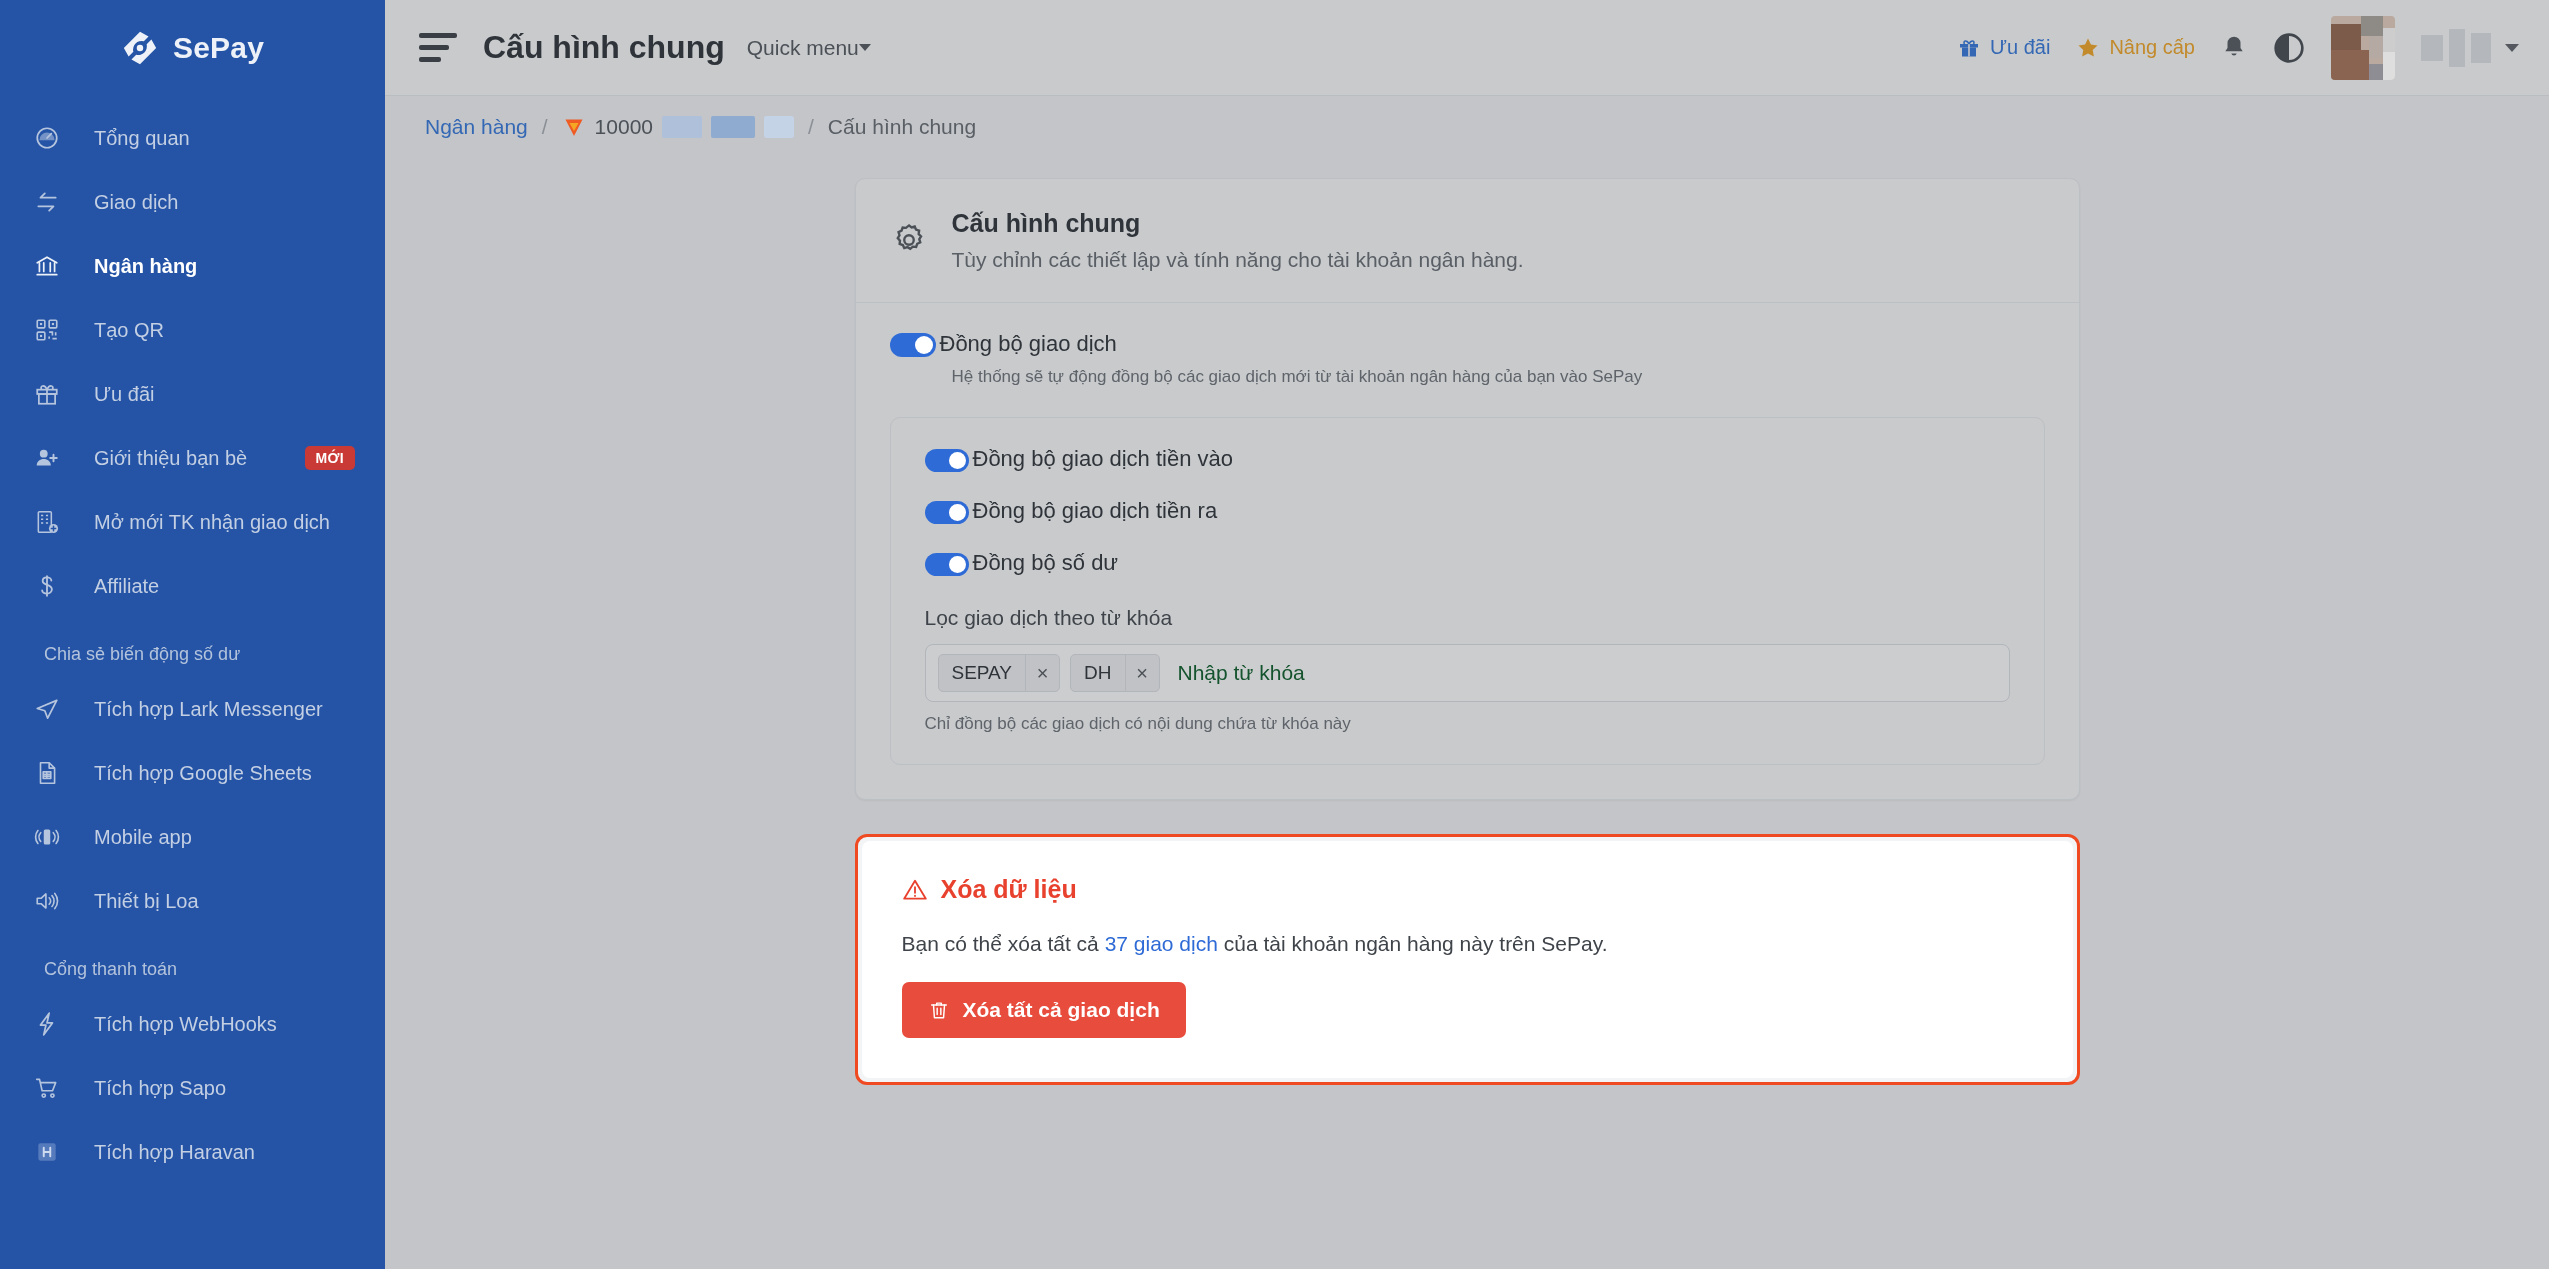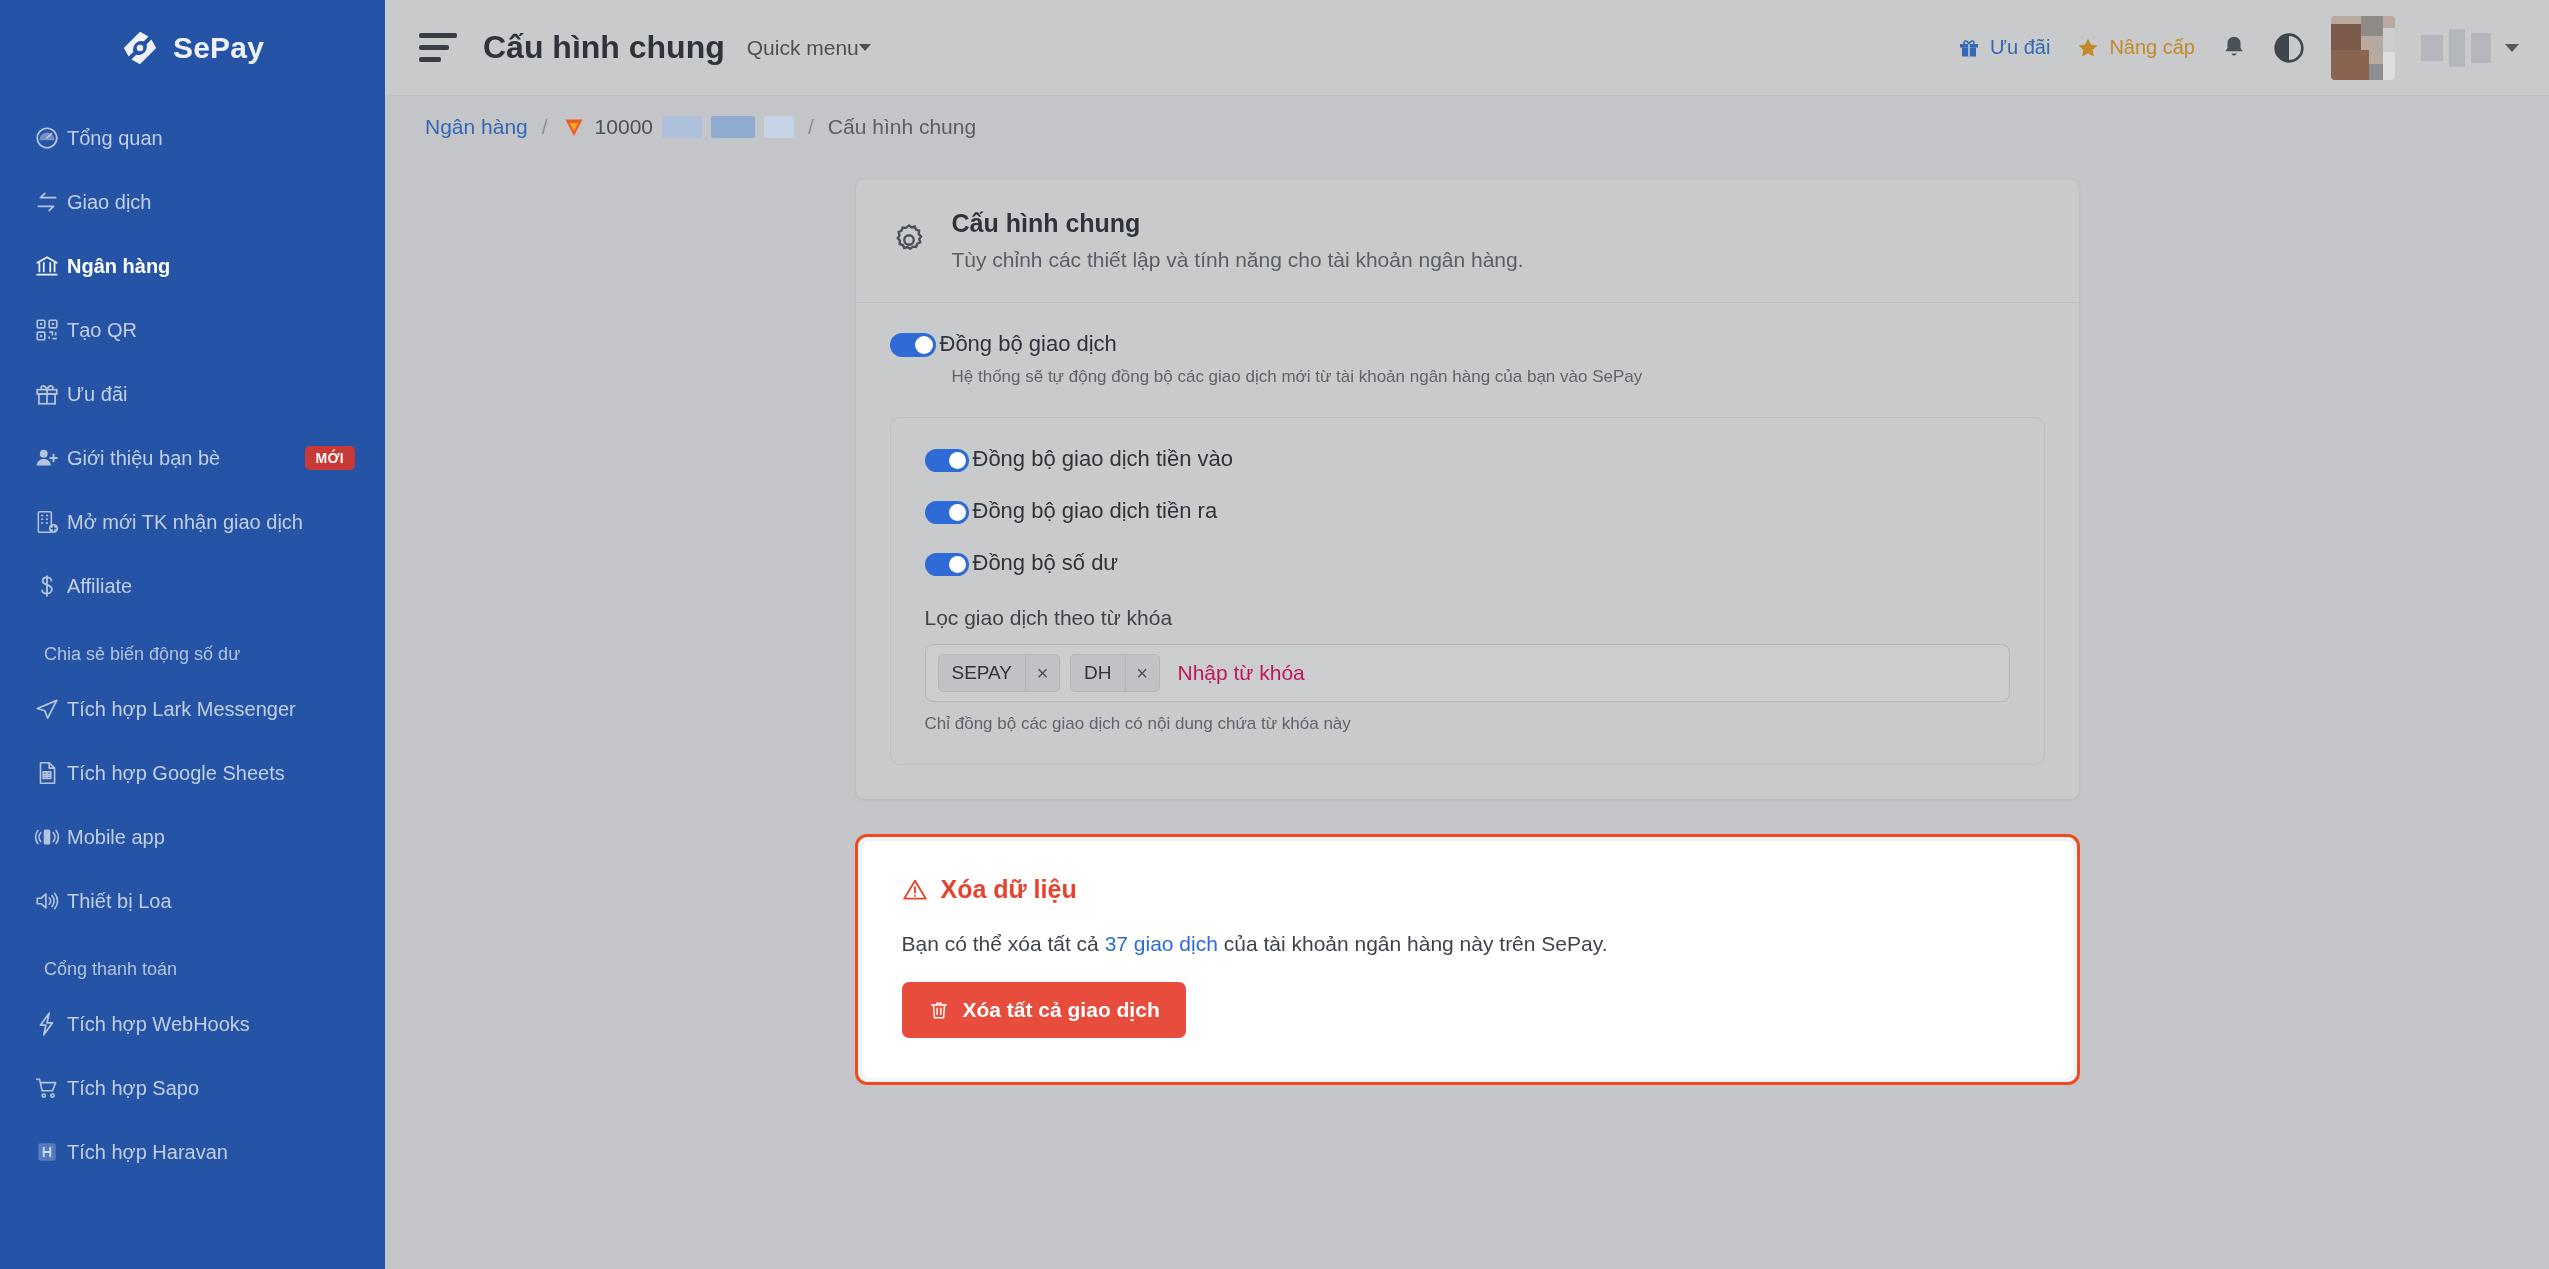--- a/index.html
+++ b/index.html
@@ -21,21 +21,21 @@
   }
   .brand {
     height: 96px; display: flex; align-items: center; justify-content: center;
     gap: 14px;
   }
   .brand-logo { width: 38px; height: 38px; display:block; }
   .brand-text { color: #eef2f8; font-size: 30px; font-weight: 700; letter-spacing: .2px; }
 
   .nav { padding-top: 10px; }
   .nav-item {
-    display: flex; align-items: center; gap: 7px;
+    display: flex; align-items: center; gap: 34px;
     height: 64px; padding: 0 30px 0 34px;
     color: #c3cfe3; font-size: 20px; cursor: pointer;
     position: relative;
   }
   .nav-item.active { color: #ffffff; font-weight: 600; }
   .nav-ic { width: 26px; height: 26px; flex: 0 0 26px; display:flex; align-items:center; justify-content:center; opacity:.92; }
   .nav-ic svg { width: 26px; height: 26px; display:block; }
   .nav-label { white-space: nowrap; }
   .badge-new {
     margin-left: auto;
@@ -144,21 +144,21 @@
   }
   .tag {
     display:flex; align-items:stretch; border: 1px solid #b2b5ba; border-radius: 5px;
     background: #c0c2c5; height: 38px; overflow:hidden;
   }
   .tag-text { display:flex; align-items:center; padding: 0 13px; font-size: 19px; color: #2f343a; }
   .tag-x {
     display:flex; align-items:center; justify-content:center; width: 34px;
     border-left: 1px solid #b2b5ba; font-size: 20px; color: #4c5158; cursor:pointer;
   }
-  .tag-ph { font-size: 21px; color: #be185d; margin-left: 8px; flex:1; }
+  .tag-ph { font-size: 21px; color: #14532d; margin-left: 8px; flex:1; }
   .sub-hint { font-size: 17px; color: #5f646b; margin-top: 12px; }
 
   
   .danger-wrap {
     margin-top: 34px;
     border: 3px solid #f04a23;
     border-radius: 12px;
     padding: 4px;
     background: #f3f4f6;
   }

